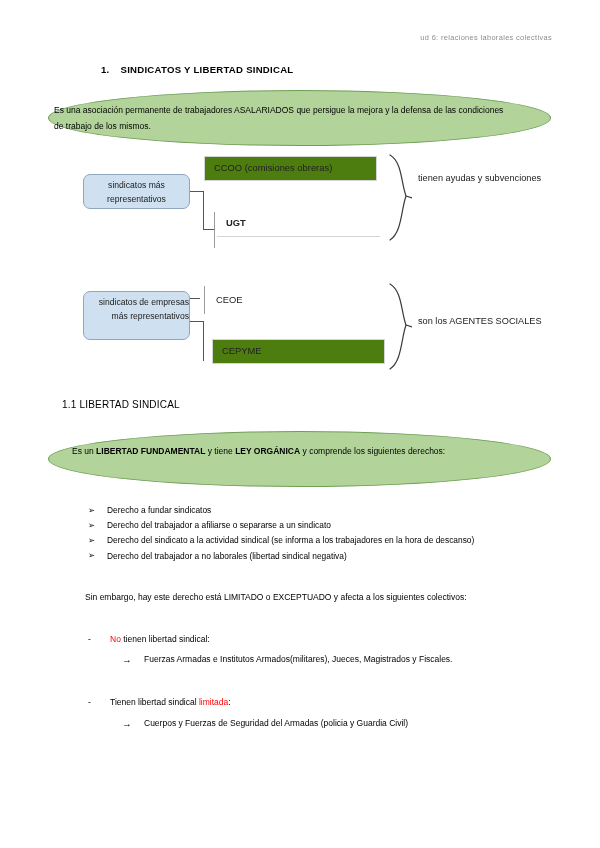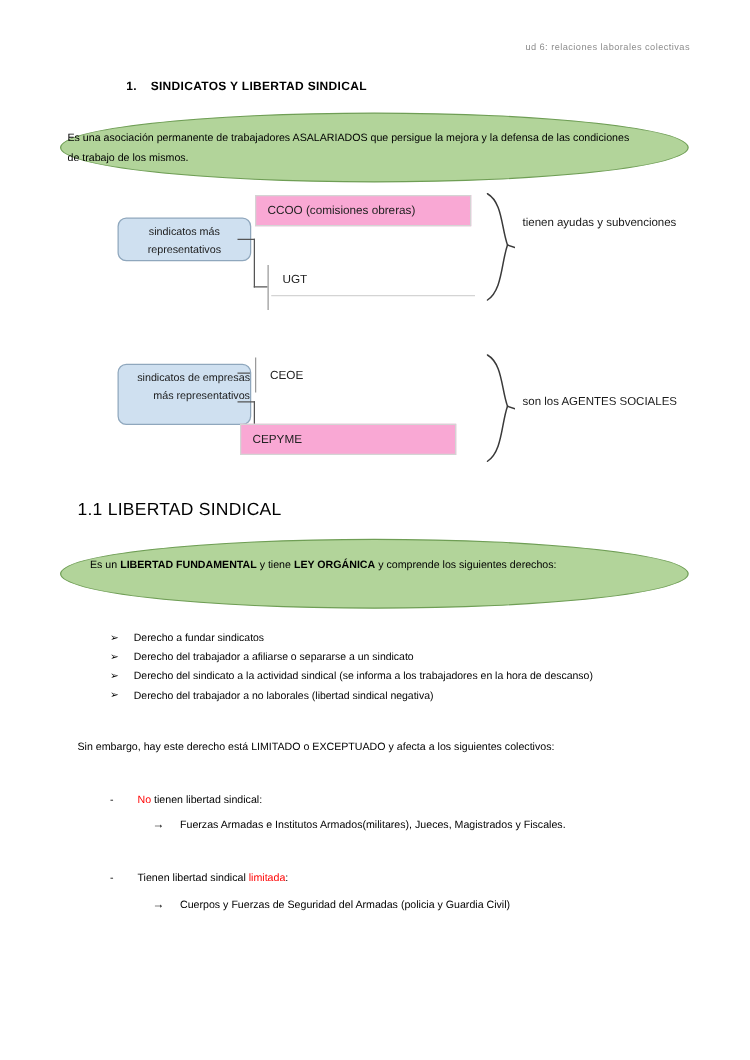--- a/index.html
+++ b/index.html
@@ -45,21 +45,21 @@
     font-weight: bold;
     letter-spacing: 0.25px;
     white-space: nowrap;
   }
   .section-title .num { margin-right: 11px; }
 
   .subsection-title {
     position: absolute;
     left: 62px;
     top: 399px;
-    font-size: 14px;
+    font-size: 10px;
     letter-spacing: 0.2px;
     white-space: nowrap;
   }
 
   
   .ellipse {
     position: absolute;
     background: #b2d49a;
     border: 1px solid #6f9e55;
     border-radius: 50% / 50%;
@@ -98,21 +98,20 @@
     position: absolute;
     background: #cfe0f0;
     border: 1px solid #8fa7bd;
     border-radius: 7px;
     box-sizing: border-box;
     text-align: center;
     font-size: 8.6px;
     line-height: 13.5px;
     color: #1a1a1a;
     padding-top: 4px;
-    margin-left: 11px;
   }
   #d1-blue { left: 83px; top: 22px; width: 107px; height: 35px; }
   #d2-blue { left: 83px; top: 10px; width: 107px; height: 49px; text-align: right; }
 
   
   .bracket-v {
     position: absolute;
     border-left: 1.2px solid #555;
   }
   .bracket-h {
@@ -123,24 +122,25 @@
   
   .leaf {
     position: absolute;
     box-sizing: border-box;
     font-size: 9.4px;
     color: #222;
     padding: 5px 0 0 9px;
   }
   .leaf.boxed {
     border: 1px solid #d4d4d4;
-    background: #f9a8d4;
+    background: #4d7c0f;
   }
   .leaf.underlined {
     border-bottom: 1px solid #d4d4d4;
+    font-weight: bold;
   }
 
   .leaf-tick {
     position: absolute;
     border-left: 1.2px solid #9a9a9a;
   }
 
   
   .brace { position: absolute; }
 
@@ -169,20 +169,21 @@
     position: absolute;
     left: 0; top: -0.5px;
     font-size: 8.4px;
     color: #000;
   }
 
   .para {
     position: absolute;
     font-size: 8.5px;
     line-height: 15.5px;
+    margin-left: 23px;
   }
   #para-limitado { left: 62px; top: 590px; width: 460px; }
 
   .dash-item {
     position: absolute;
     font-size: 8.5px;
     line-height: 15px;
     padding-left: 22px;
   }
   .dash-item .dash {
@@ -258,21 +259,21 @@
 
     <div class="bracket-h" style="left:190px; top:40px; width:14px;"></div>
     <div class="bracket-v" style="left:203px; top:40px; height:40px;"></div>
 
     <div class="bracket-h" style="left:190px; top:17px; width:10px;"></div>
     <div class="leaf-tick" style="left:204px; top:5px; height:28px;"></div>
     <div class="leaf" style="left:207px; top:8px; width:120px; height:22px;">
       <span>CEOE</span>
     </div>
 
-    <div class="leaf boxed" style="left:192px; top:58px; width:173px; height:25px;">
+    <div class="leaf boxed" style="left:212px; top:58px; width:173px; height:25px;">
       <span>CEPYME</span>
     </div>
 
     <svg class="brace" style="left:386px; top:0px;" width="26" height="92" viewBox="0 0 26 92">
       <path d="M4 3 C 16 10, 15 30, 20 44 C 15 58, 16 80, 4 88" fill="none" stroke="#3a3a3a" stroke-width="1.2" stroke-linecap="round"></path>
       <path d="M20 44 L 26 46" fill="none" stroke="#3a3a3a" stroke-width="1.2" stroke-linecap="round"></path>
     </svg>
 
     <div class="brace-label" style="left:418px; top:33px; width:130px;">son los AGENTES SOCIALES</div>
   </div>

